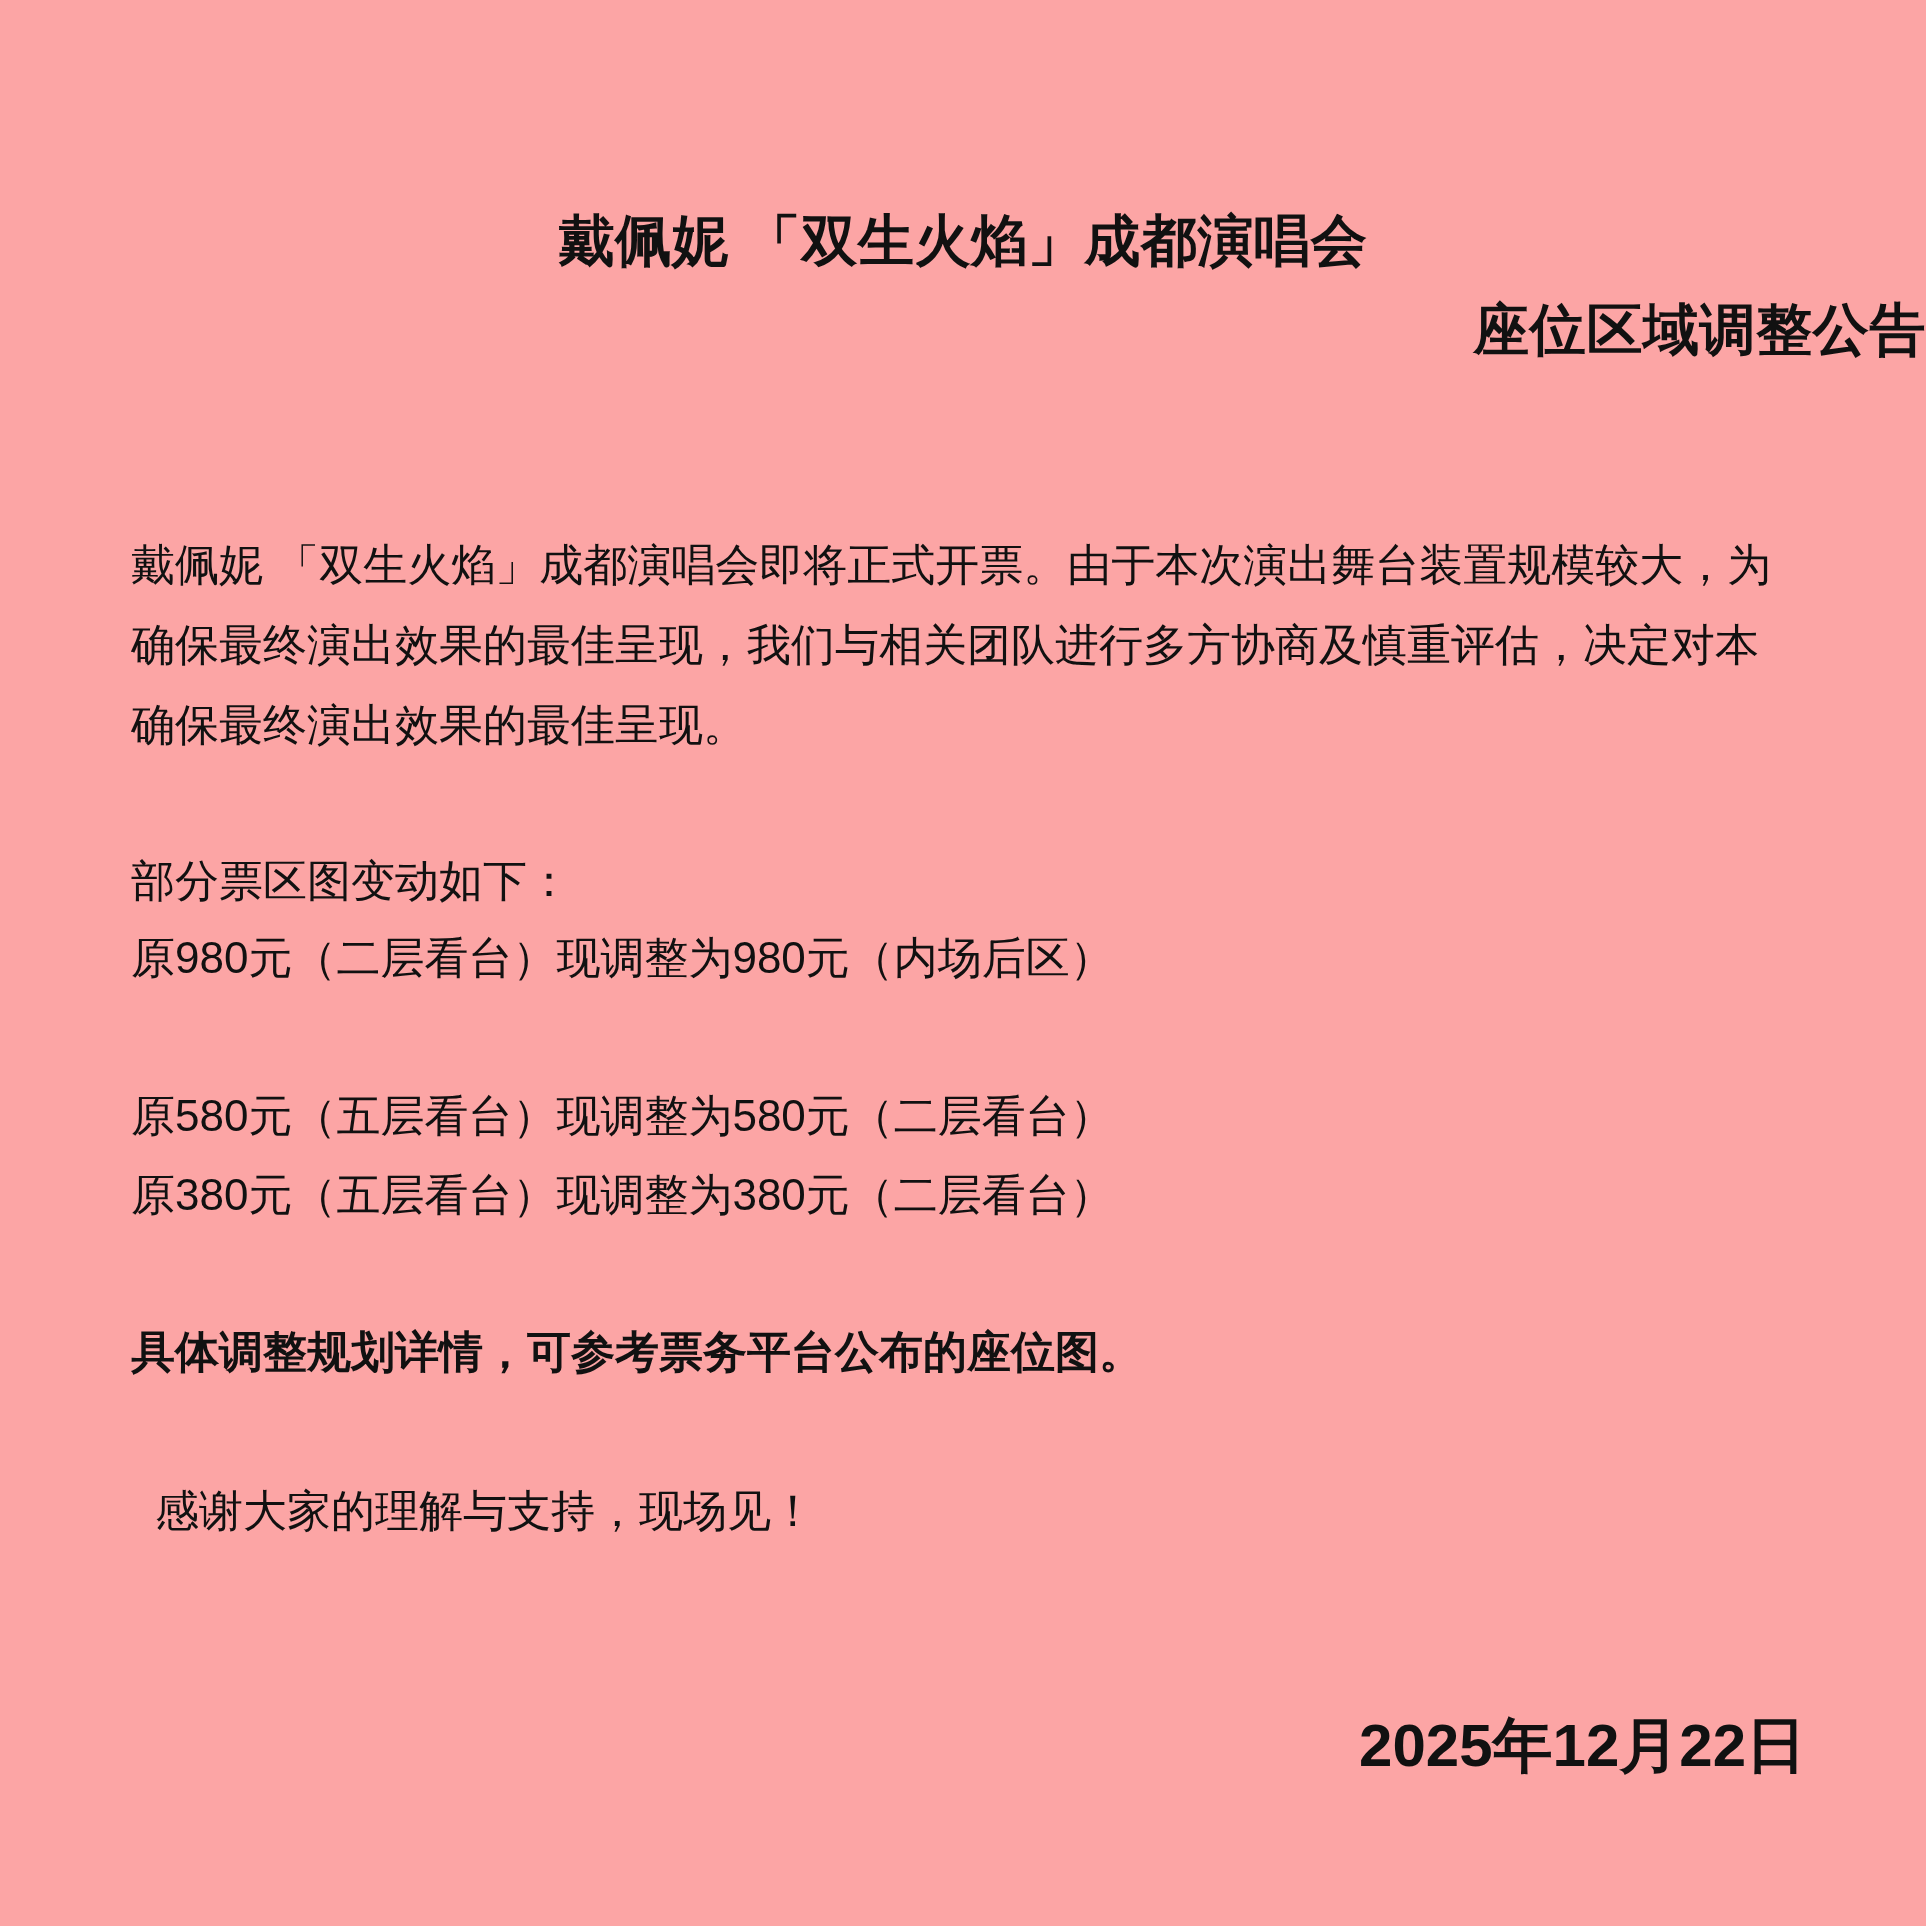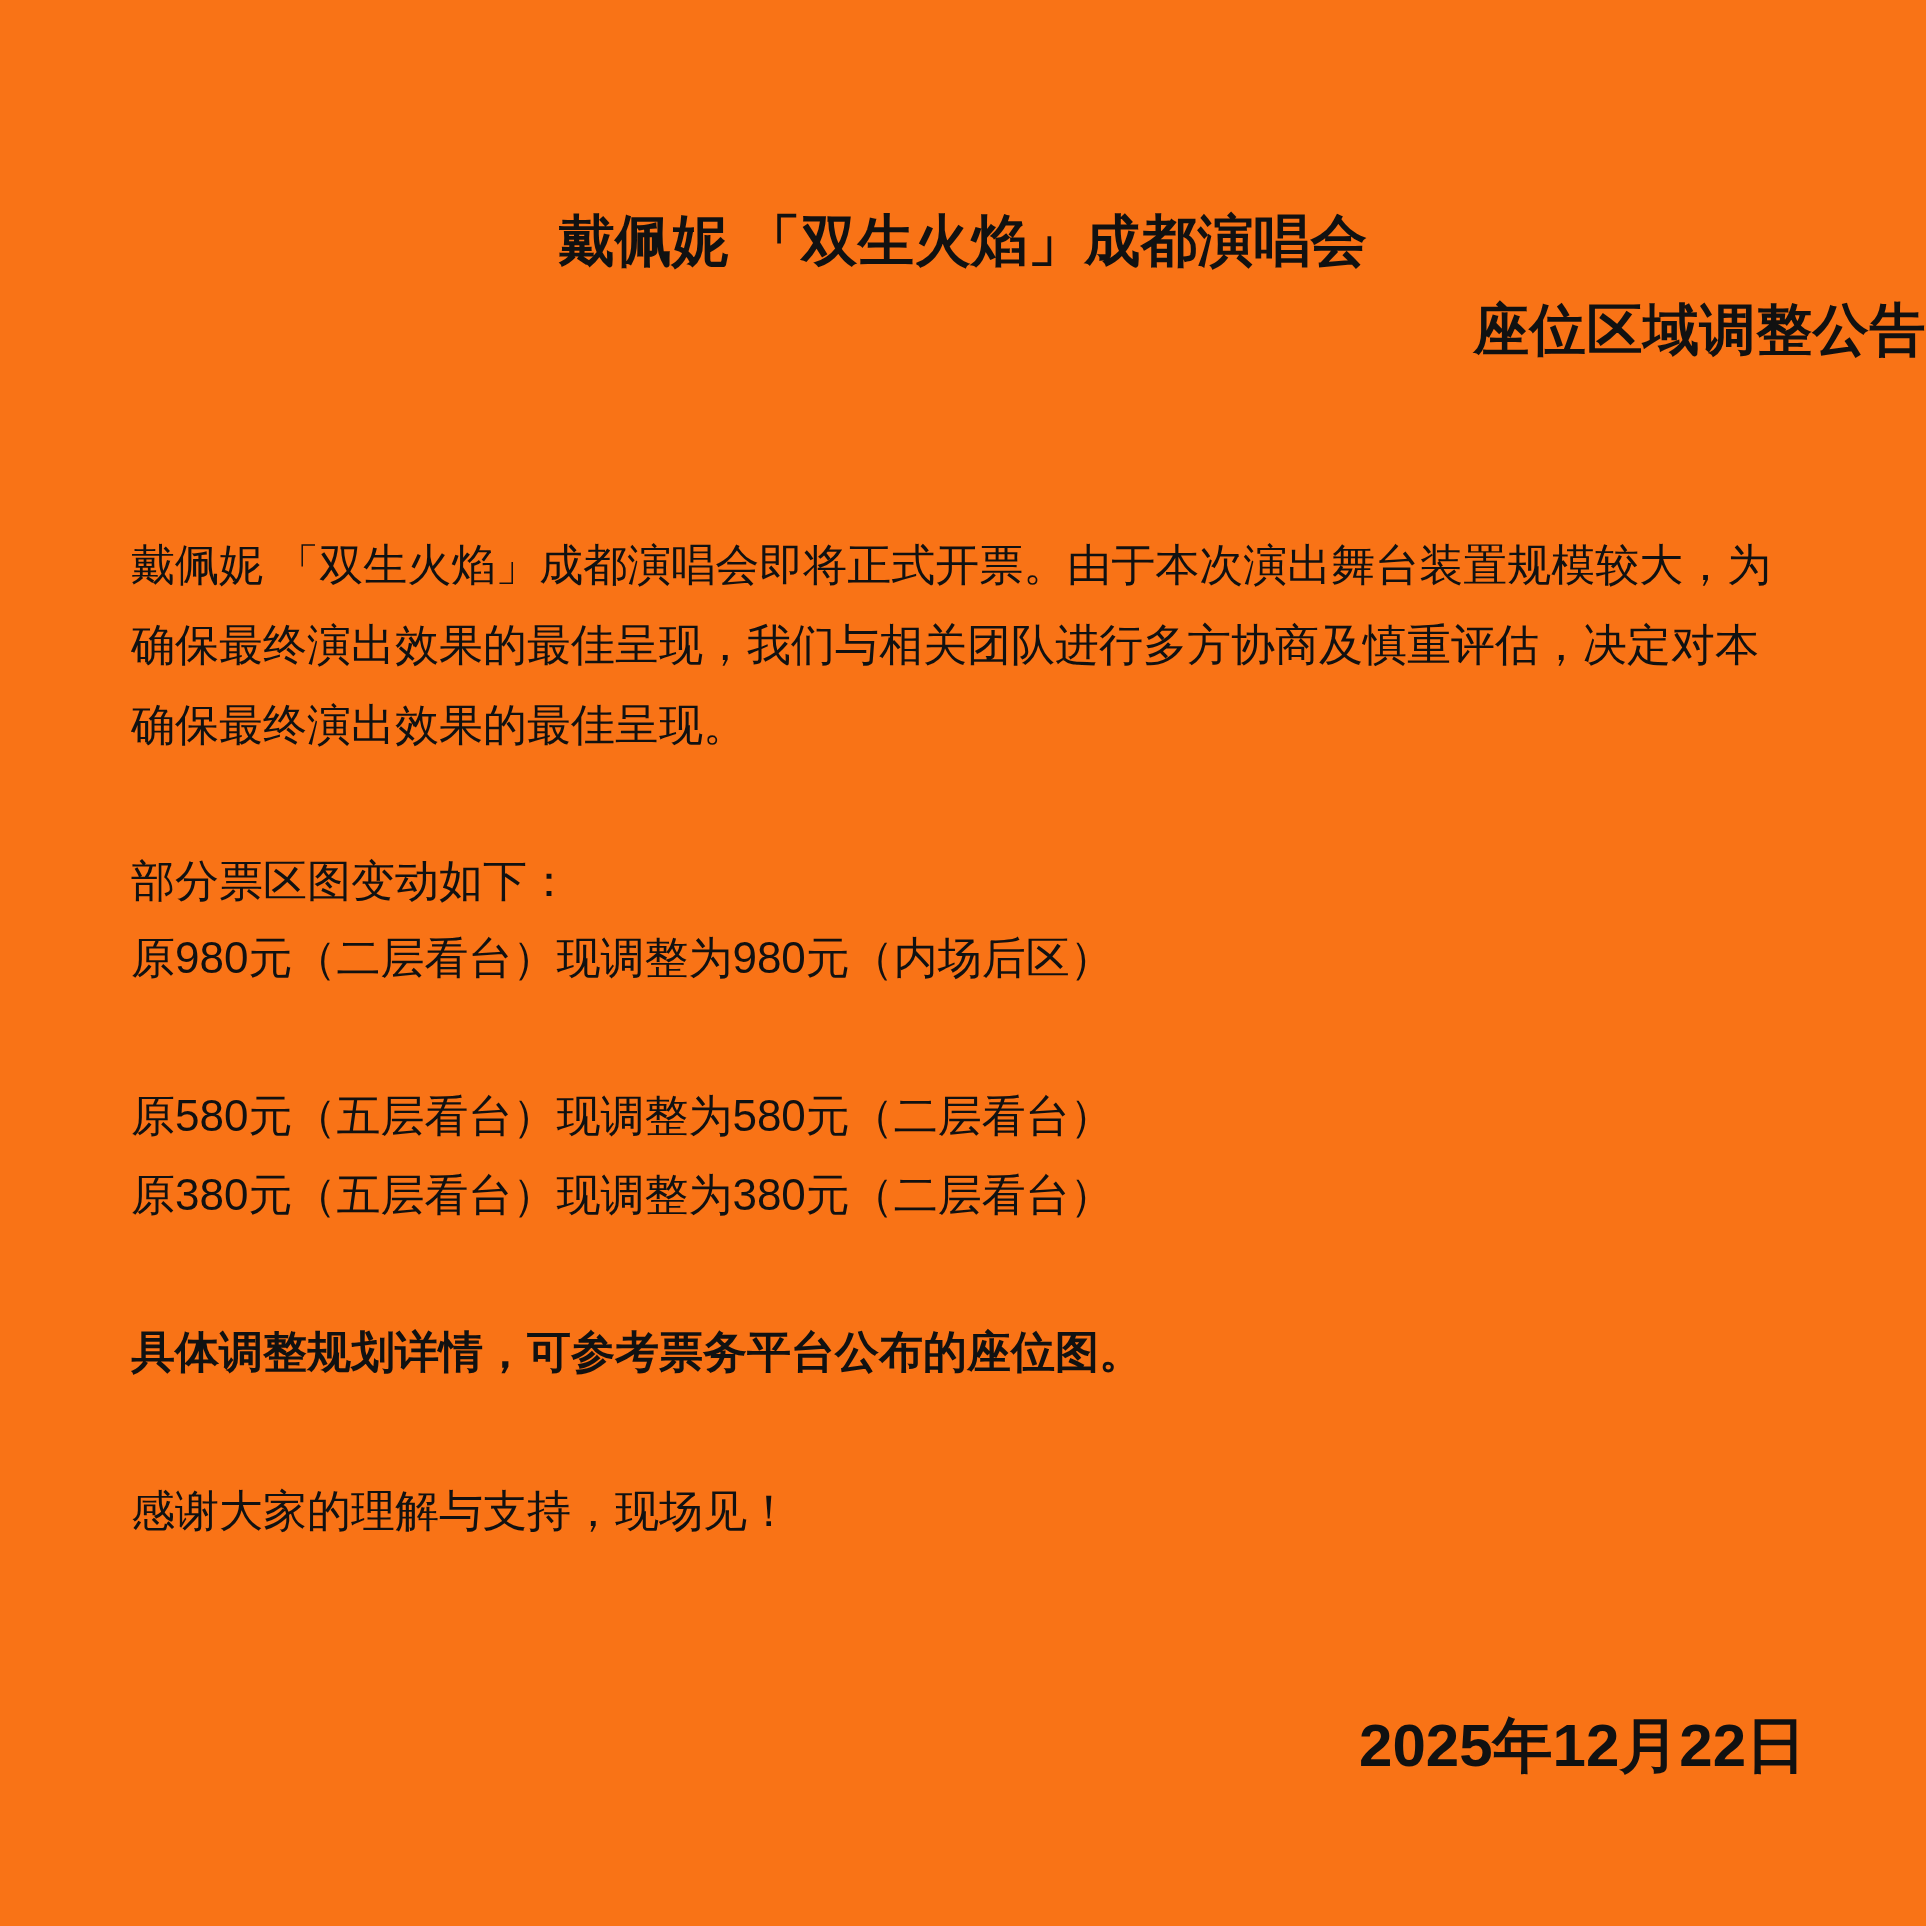--- a/index.html
+++ b/index.html
@@ -4,21 +4,21 @@
 <style>
   html, body {
     margin: 0;
     padding: 0;
     background: #ffffff;
   }
   .page {
     position: relative;
     width: 1926px;
     height: 1926px;
-    background: #f97316;
+    background: #fca5a5;
     color: #111111;
     font-family: "Liberation Sans", sans-serif;
     overflow: hidden;
   }
   .title-line {
     position: absolute;
     left: 0;
     width: 100%;
     text-align: center;
     font-size: 56px;
@@ -39,21 +39,21 @@
   }
   .intro-line-1 { top: 540px; }
   .intro-line-2 { top: 620px; }
   .intro-line-3 { top: 700px; }
   .changes-heading { top: 856px; }
   .change-item-1 { top: 933px; }
   .change-item-2 { top: 1014px; }
   .change-item-3 { top: 1091px; }
   .change-item-4 { top: 1170px; }
   .note-line { top: 1327px; font-weight: bold; }
-  .closing-line { top: 1486px; }
+  .closing-line { top: 1486px; margin-left: 24px; }
   .date-line {
     position: absolute;
     right: 120px;
     top: 1721px;
     font-size: 60px;
     font-weight: 700;
     line-height: 49px;
     white-space: nowrap;
   }
 </style>

